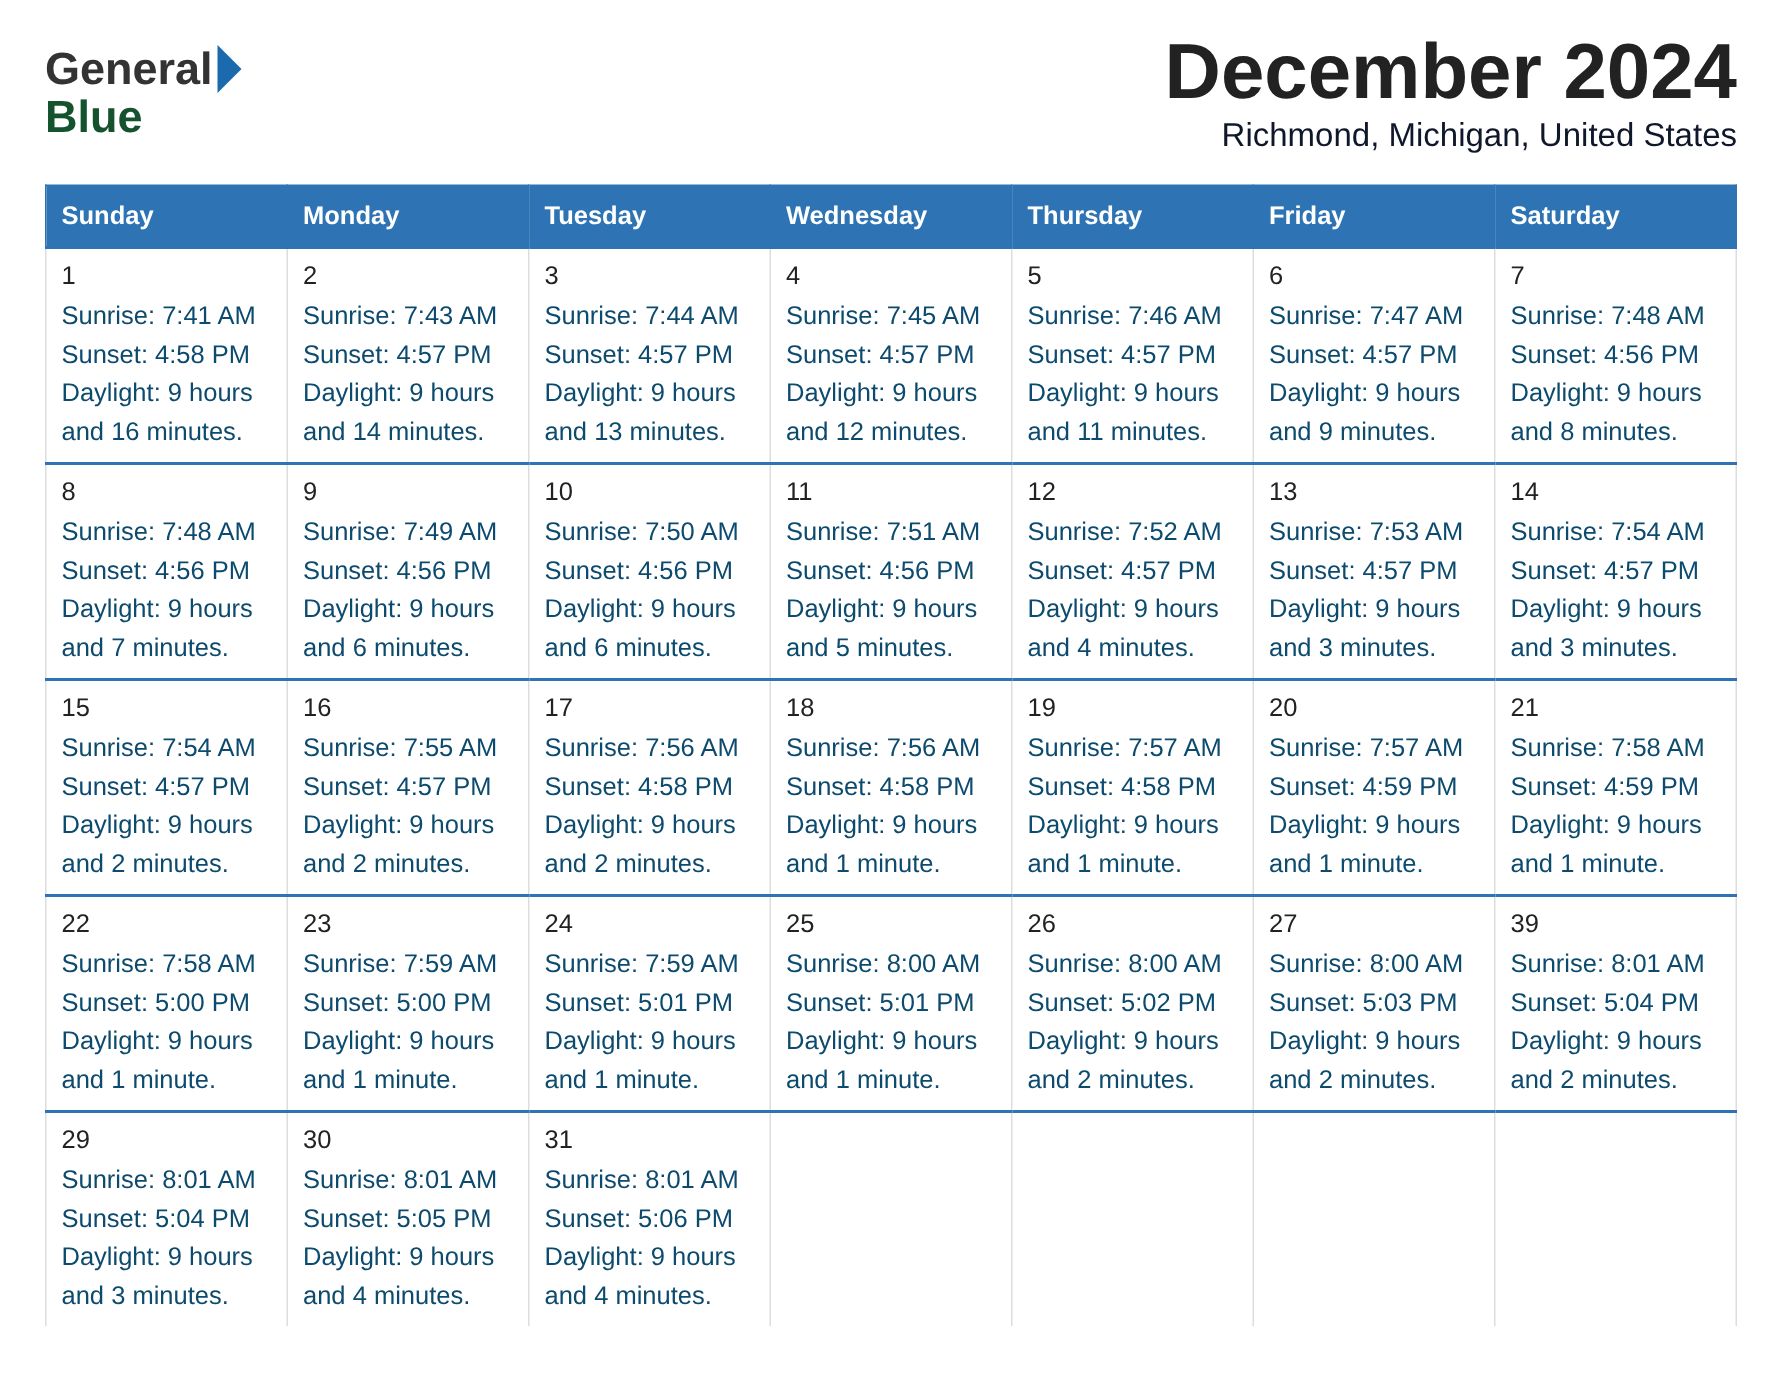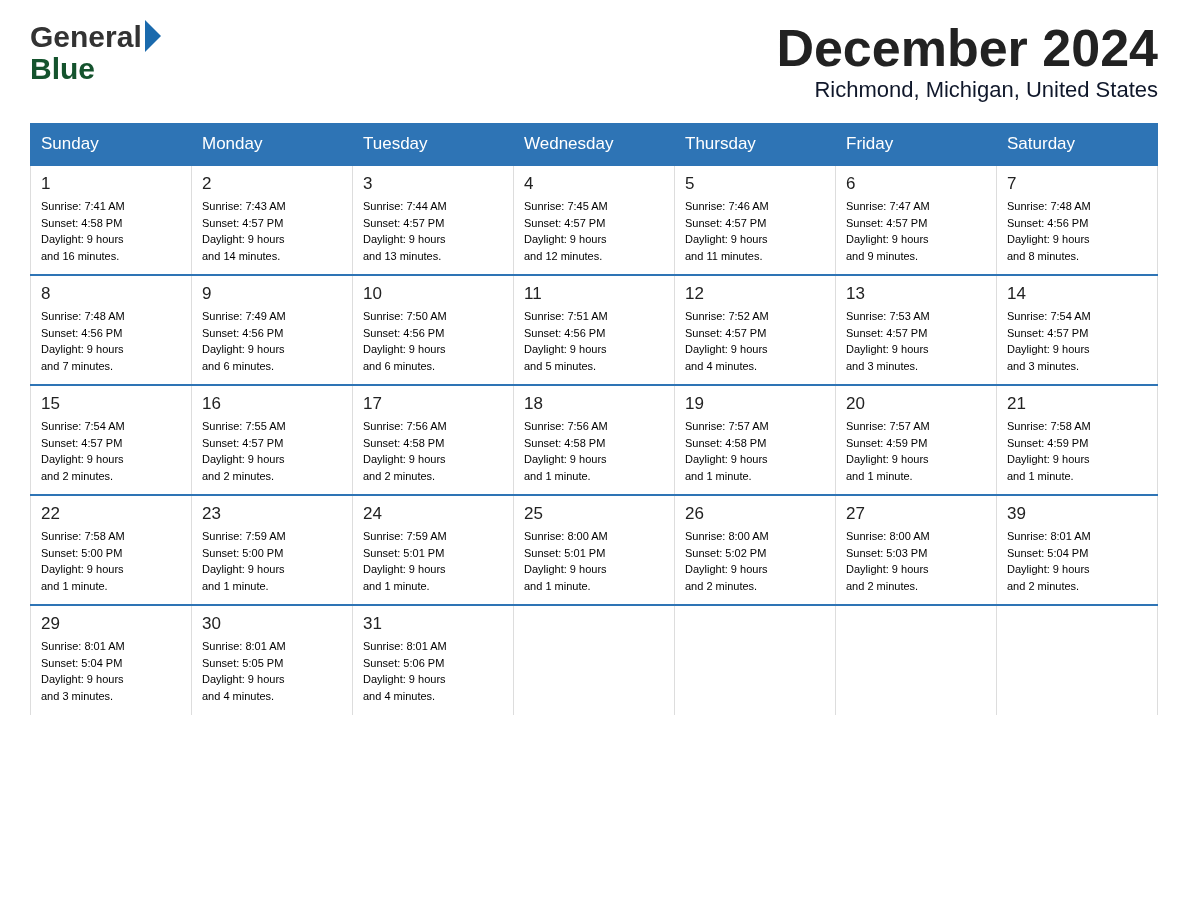--- a/index.html
+++ b/index.html
@@ -6,21 +6,21 @@
     body {
       font-family: Arial, sans-serif;
       background: #fff;
       width: 1188px;
       min-height: 918px;
       padding: 20px 30px;
     }
     .header-section {
       display: flex;
       justify-content: space-between;
-      align-items: flex-start;
+      align-items: center;
       margin-bottom: 20px;
     }
     .logo {
       display: flex;
       flex-direction: column;
       line-height: 1;
     }
     .title-section {
       text-align: right;
     }
@@ -38,21 +38,21 @@
     .calendar-table {
       width: 100%;
       border-collapse: collapse;
       table-layout: fixed;
     }
     .calendar-table th {
       background-color: #2e74b5;
       color: #fff;
       padding: 10px 10px;
       font-size: 17px;
-      font-weight: normal;
+      font-weight: bold;
       text-align: left;
       border: 1px solid #2e74b5;
     }
     .calendar-table td {
       vertical-align: top;
       padding: 8px 10px;
       border: 1px solid #ccc;
       background: #fff;
       font-size: 13.5px;
       color: #333;
@@ -69,22 +69,22 @@
       border-top: 2px solid #2e74b5;
     }
     .day-number {
       font-size: 17px;
       font-weight: normal;
       color: #222;
       display: block;
       margin-bottom: 4px;
     }
     .day-info {
-      font-size: 11px;
-      color: #000000;
+      font-size: 17px;
+      color: #0c4a6e;
       line-height: 1.5;
     }
     .empty-cell {
       background: #fff;
     }
     
     .logo-row {
       display: flex;
       align-items: center;
     }

